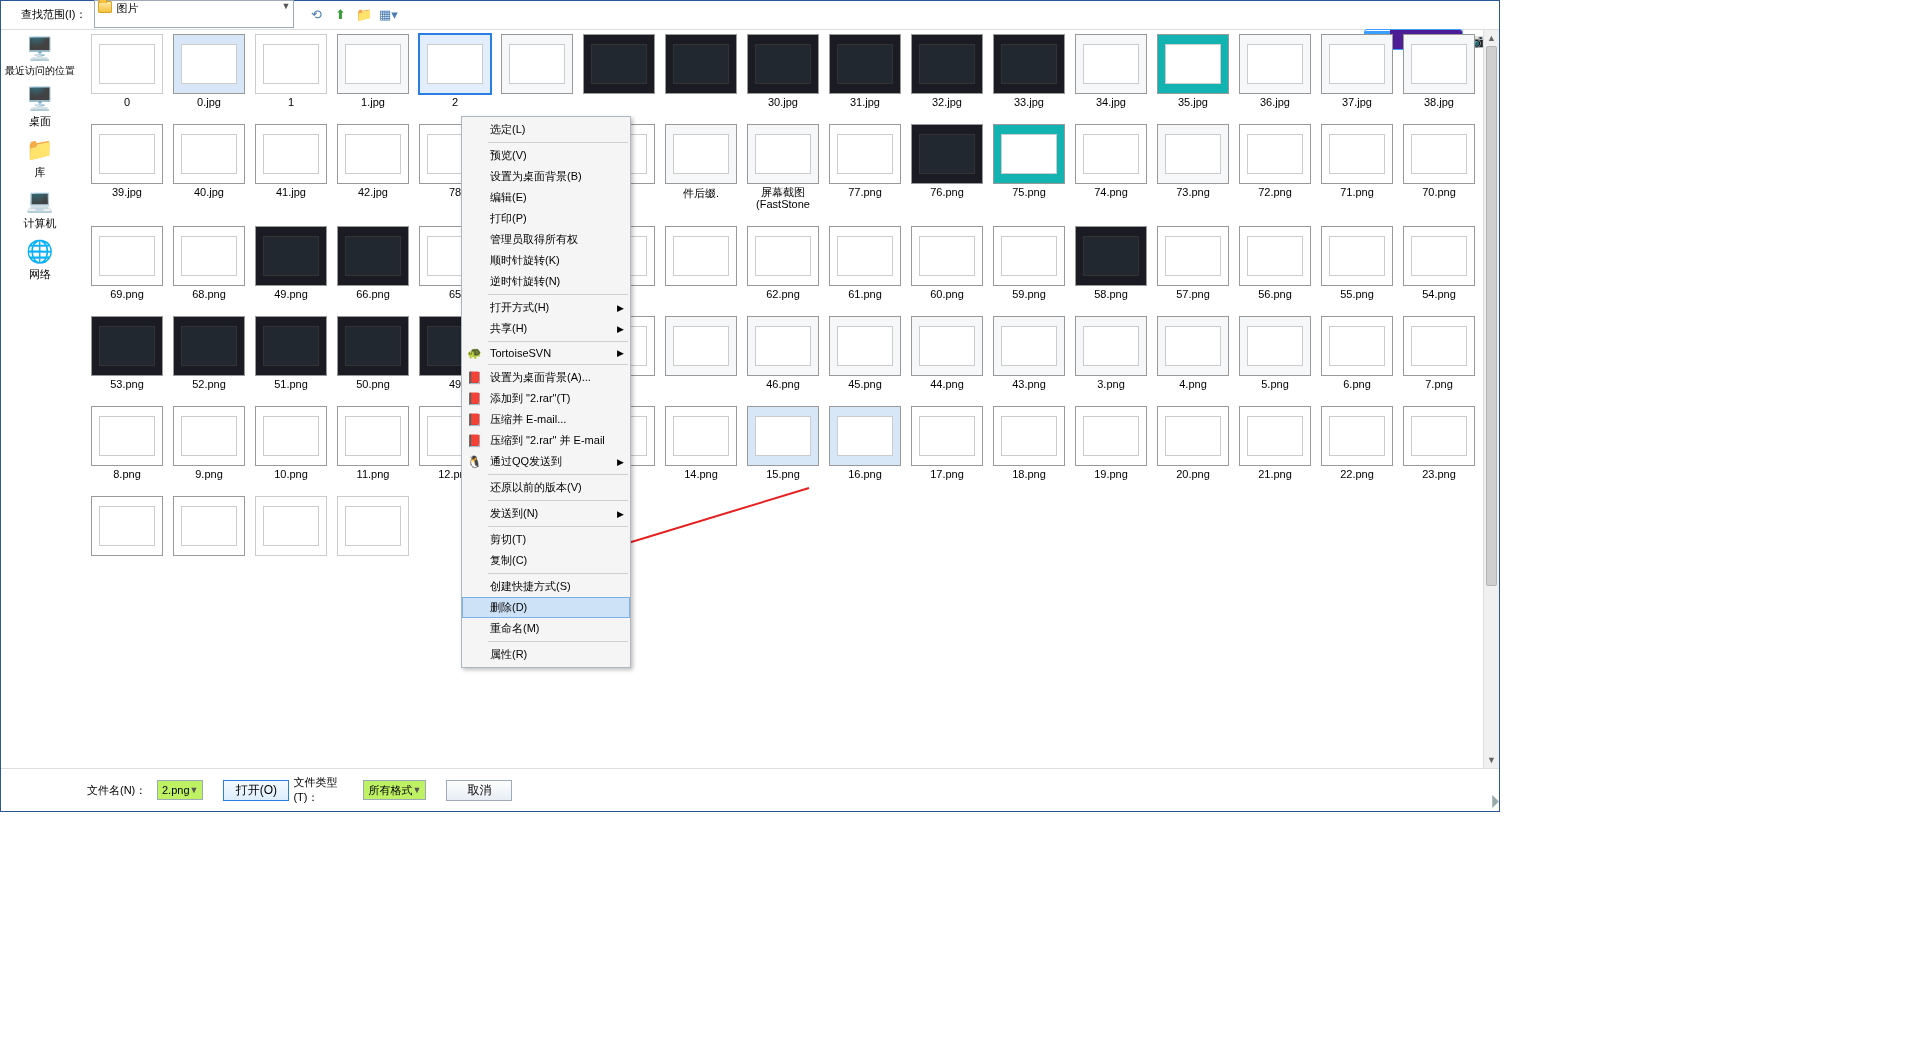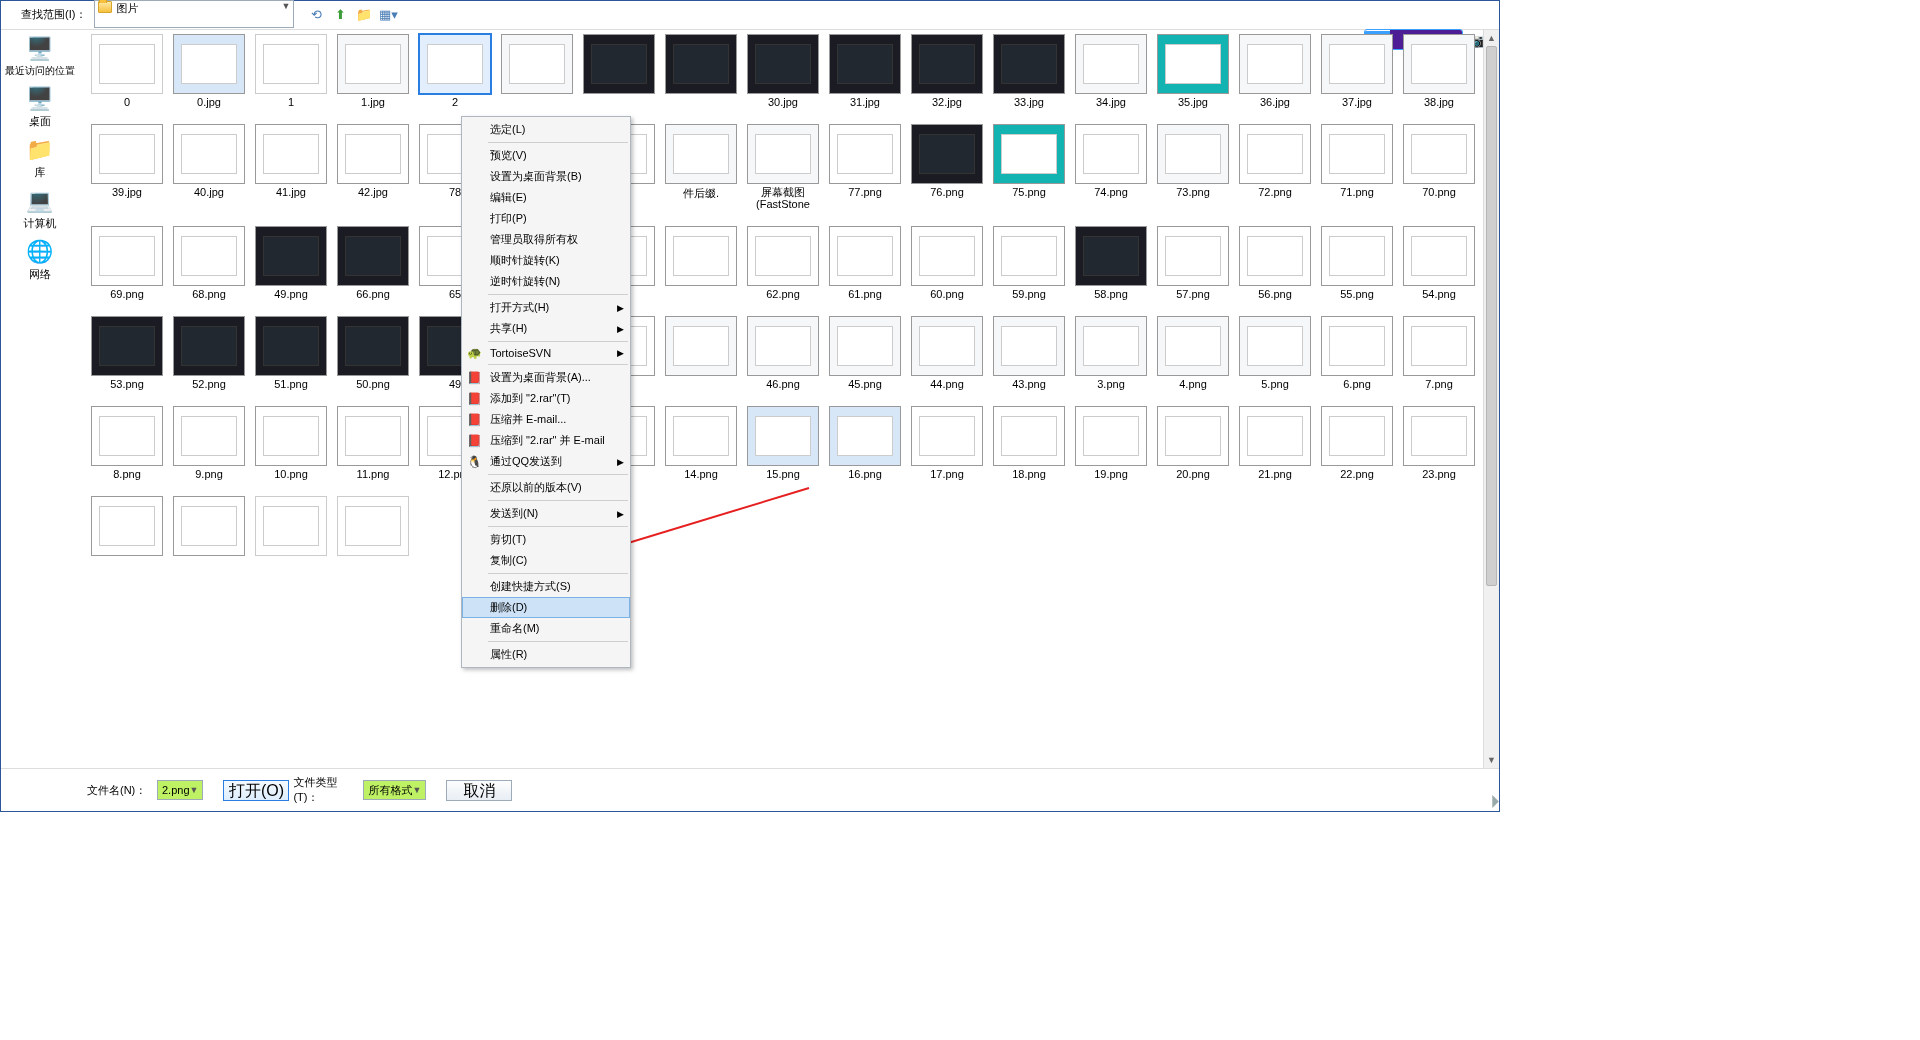--- a/index.html
+++ b/index.html
@@ -118,21 +118,21 @@
 
 .arrow-line{
   position:absolute; z-index:9; pointer-events:none;
 }
 
 
 .footer{border-top:1px solid #ddd;padding:6px 14px 6px 86px;display:flex;flex-direction:row;gap:4px;background:#fff;}
 .frow{display:flex;align-items:center;font-size:11px;gap:8px;}
 .frow label{width:62px;}
 .fcombo{flex:1;max-width:1230px;height:20px;border:1px solid #9daab8;background:#bef264;display:flex;align-items:center;padding:0 4px;}
-.fbtn{width:66px;height:21px;border:1px solid #9daab8;background:linear-gradient(#fdfdfd,#e8eef5);font-size:16px;margin-left:12px;}
+.fbtn{width:66px;height:21px;border:1px solid #9daab8;background:linear-gradient(#fdfdfd,#e8eef5);font-size:12px;margin-left:12px;}
 .fbtn.primary{border:1px solid #2a7de1;background:linear-gradient(#f4faff,#deeefe);}
 .size-grip{position:absolute;right:3px;bottom:3px;font-size:12px;color:#9aa;transform:rotate(-45deg);}
 
 </style>
 </head>
 <body>
 
 <div class="window">
 
 

